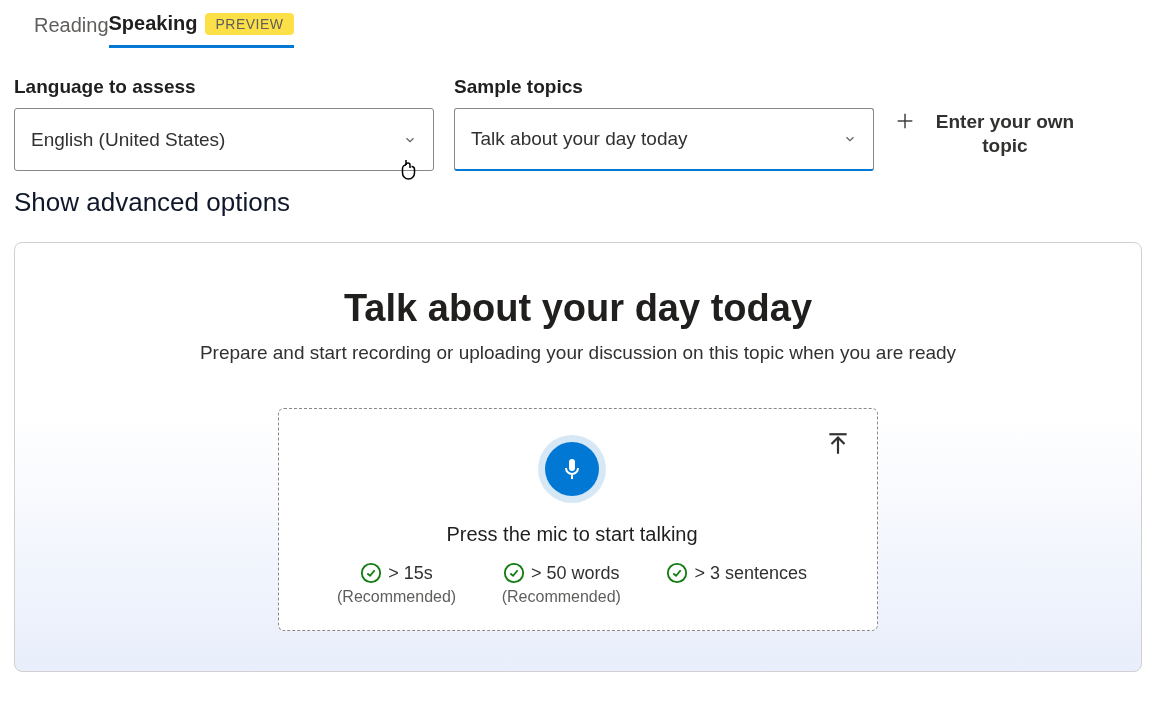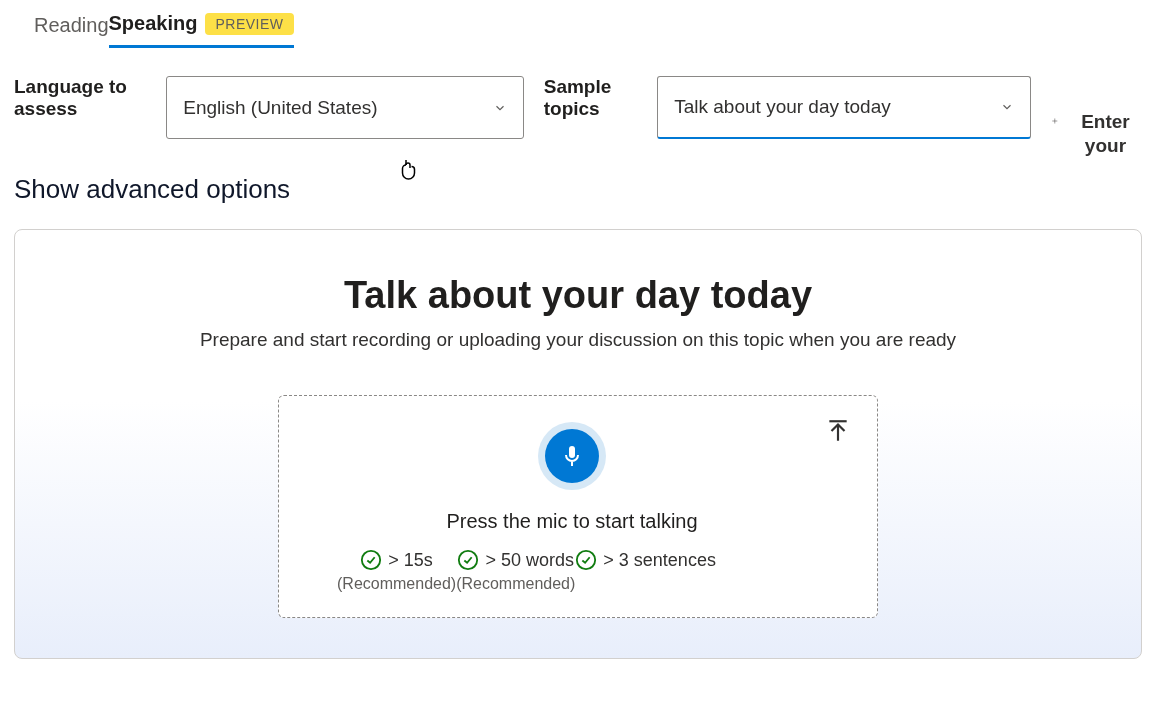--- a/index.html
+++ b/index.html
@@ -39,21 +39,21 @@
       border-radius: 4px;
       letter-spacing: 0.5px;
     }
     .controls-row {
       display: flex;
       gap: 20px;
       align-items: flex-start;
     }
     .control-group {
       display: flex;
-      flex-direction: row;
+      flex-direction: column;
     }
     .control-label {
       font-size: 19px;
       font-weight: 600;
       color: #201f1e;
       margin-bottom: 10px;
     }
     .select {
       width: 420px;
       height: 63px;
@@ -160,20 +160,21 @@
       justify-content: center;
     }
     .mic-svg { width: 24px; height: 24px; fill: #fff; }
     .mic-prompt {
       font-size: 20px;
       color: #201f1e;
       margin-bottom: 16px;
     }
     .criteria-row {
       display: flex;
+      justify-content: space-between;
       padding: 0 40px;
     }
     .criterion {
       display: flex;
       flex-direction: column;
       align-items: center;
       gap: 4px;
     }
     .criterion-top {
       display: flex;

